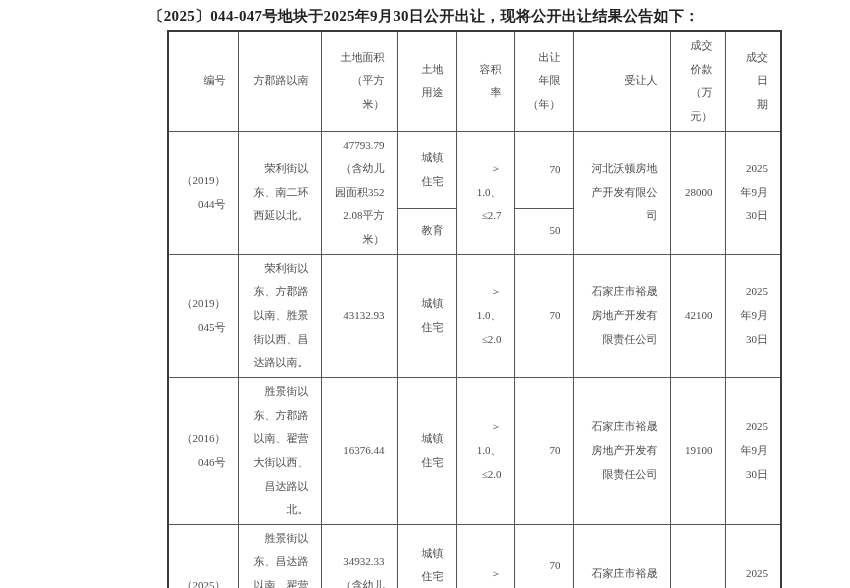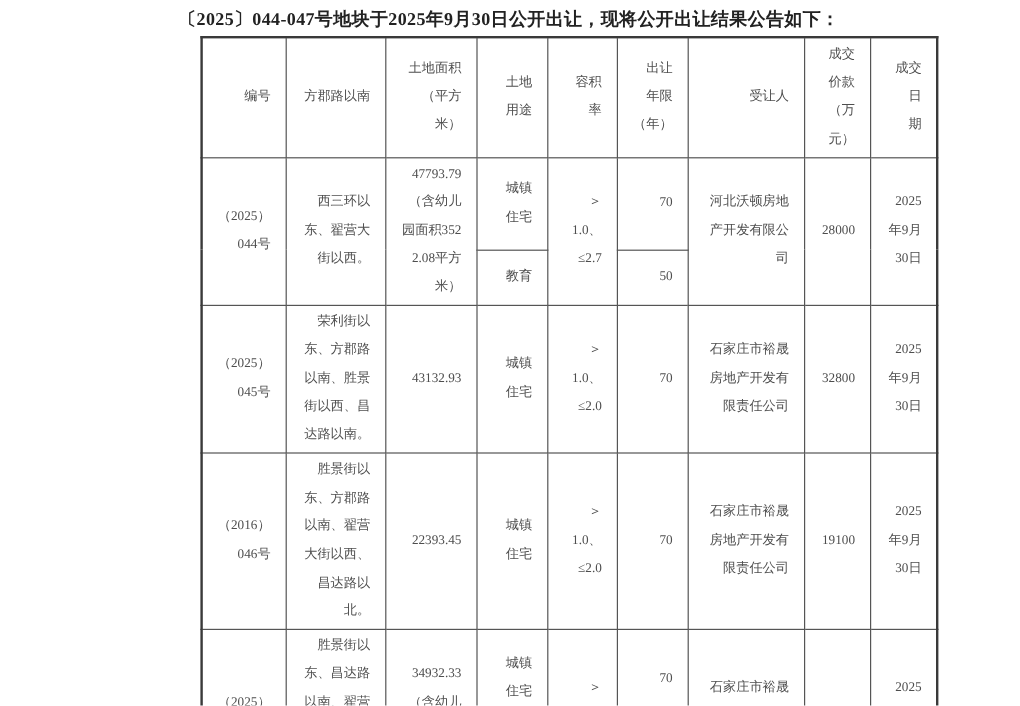--- a/index.html
+++ b/index.html
@@ -84,58 +84,58 @@
 （年）</th>
     <th>受让人</th>
     <th>成交
 价款（万
 元）</th>
     <th>成交日
 期</th>
   </tr>
 
   <tr class="r1a">
-    <td rowspan="2">（2025）044号</td>
-    <td rowspan="2">西三环以东、翟营大街以西。</td>
+    <td rowspan="2">（2019）044号</td>
+    <td rowspan="2">荣利街以东、南二环西延以北。</td>
     <td rowspan="2">47793.79
 （含幼儿园面积3522.08平方米）</td>
     <td>城镇
 住宅</td>
     <td rowspan="2">＞
 1.0、
 ≤2.7</td>
     <td>70</td>
     <td rowspan="2">河北沃顿房地产开发有限公司</td>
     <td rowspan="2">28000</td>
     <td rowspan="2">2025年9月30日</td>
   </tr>
   <tr class="r1b">
     <td>教育</td>
     <td>50</td>
   </tr>
 
   <tr class="r2">
-    <td>（2025）045号</td>
+    <td>（2019）045号</td>
     <td>荣利街以东、方郡路以南、胜景街以西、昌达路以南。</td>
     <td>43132.93</td>
     <td>城镇
 住宅</td>
     <td>＞
 1.0、
 ≤2.0</td>
     <td>70</td>
     <td>石家庄市裕晟房地产开发有限责任公司</td>
-    <td>32800</td>
+    <td>42100</td>
     <td>2025年9月30日</td>
   </tr>
 
   <tr class="r3">
     <td>（2016）046号</td>
     <td>胜景街以东、方郡路以南、翟营大街以西、昌达路以北。</td>
-    <td>22393.45</td>
+    <td>16376.44</td>
     <td>城镇
 住宅</td>
     <td>＞
 1.0、
 ≤2.0</td>
     <td>70</td>
     <td>石家庄市裕晟房地产开发有限责任公司</td>
     <td>19100</td>
     <td>2025年9月30日</td>
   </tr>

